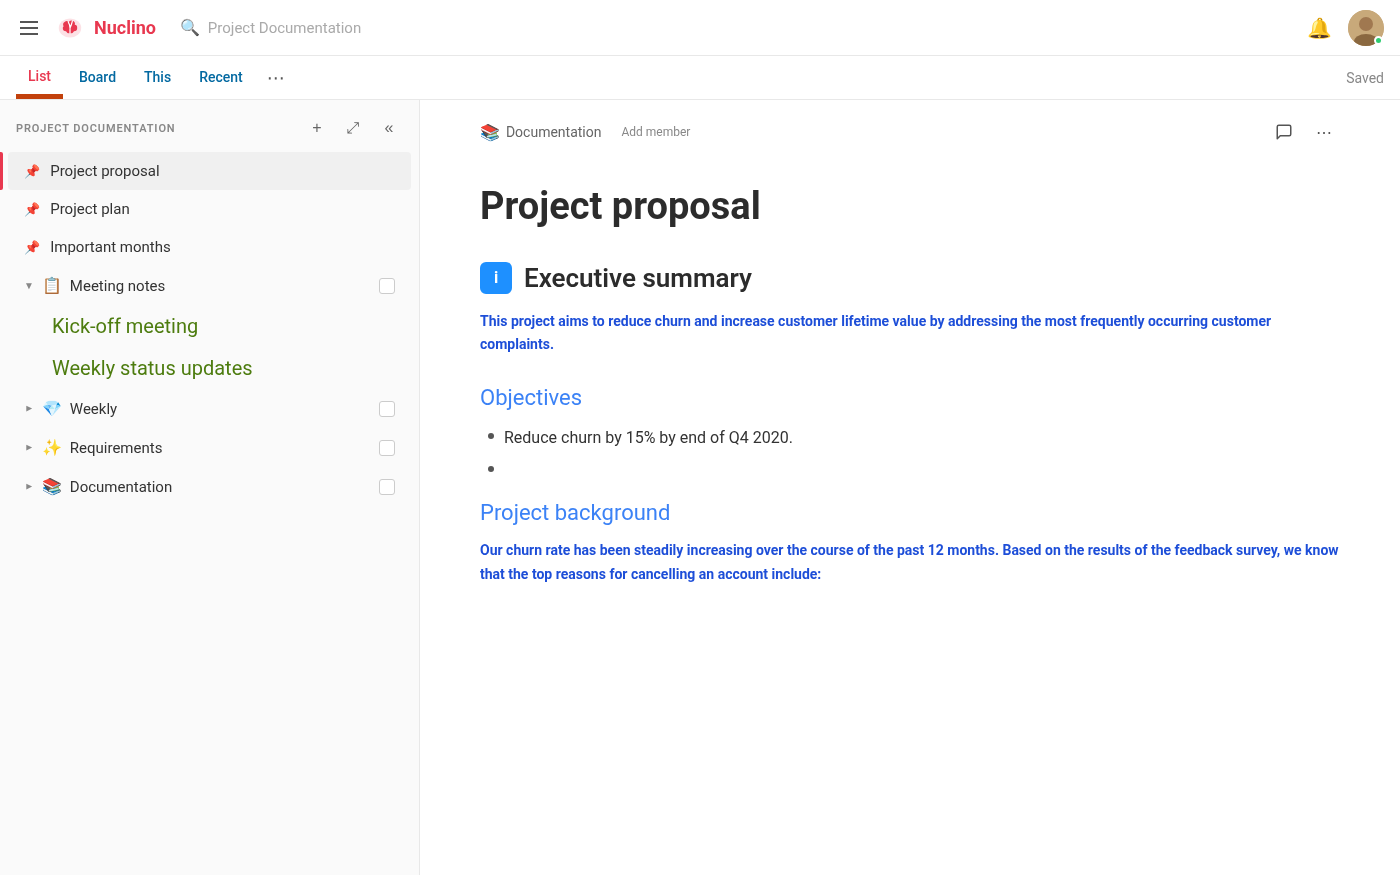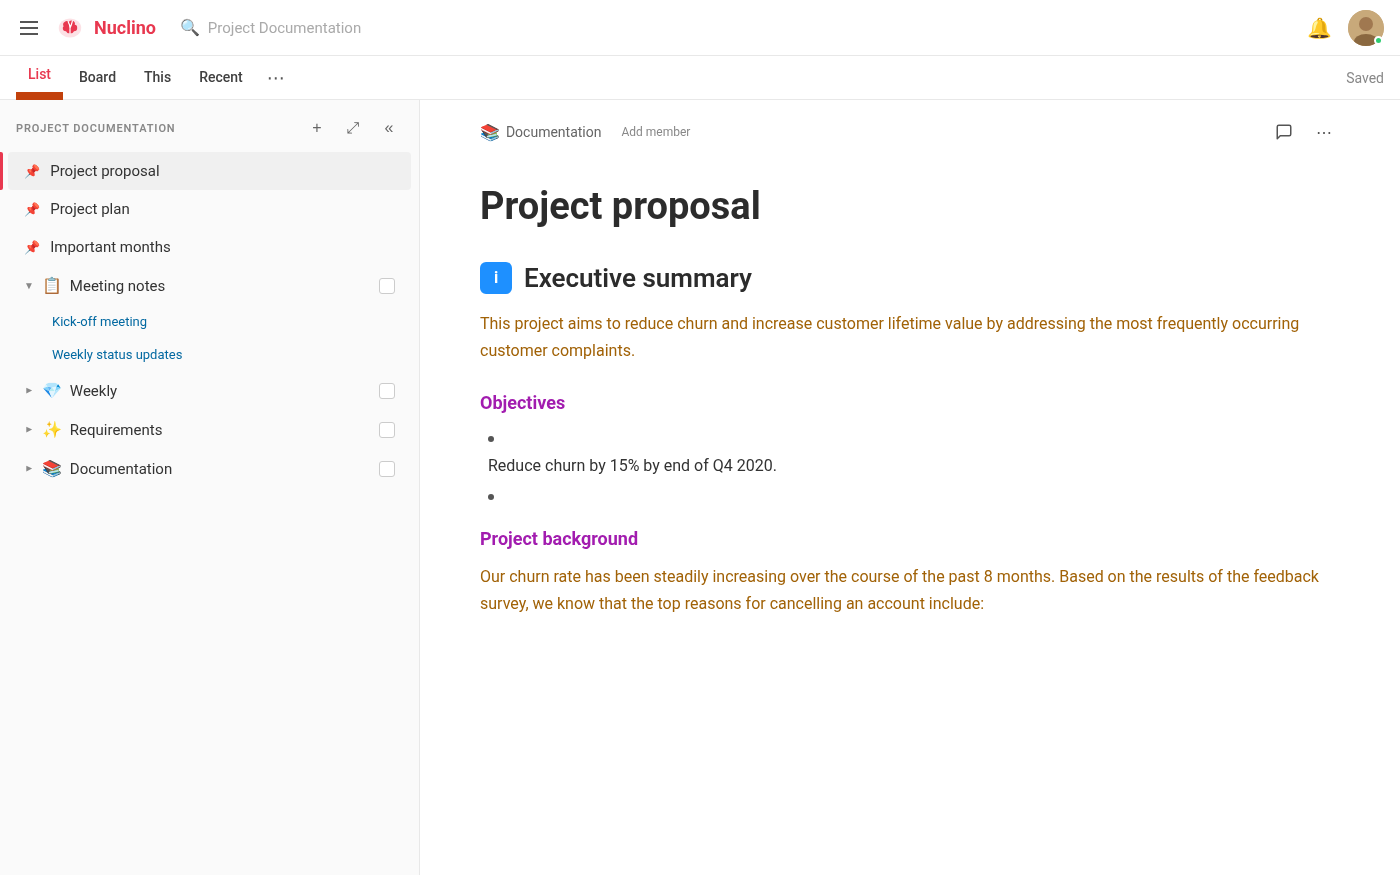--- a/index.html
+++ b/index.html
@@ -53,26 +53,26 @@
 
     
     .tab-bar {
       display: flex; align-items: center;
       padding: 0 16px;
       height: 44px;
       border-bottom: 1px solid #e8e8e8;
       gap: 4px;
     }
     .tab {
-      padding: 10px 12px; font-size: 14px; font-weight: 500; color: #404040;
+      padding: 10px 12px; font-size: 14px; font-weight: 500; color: #0369a1;
       cursor: pointer; border-bottom: 2px solid transparent; margin-bottom: -1px;
       white-space: nowrap;
     }
     .tab.active {
-      color: #e8384f; border-bottom: 8px solid #c2410c;
+      color: #e8384f; border-bottom: 5px solid #c2410c;
     }
     .tab-more {
       padding: 8px 8px; font-size: 18px; color: #555; cursor: pointer; line-height: 1;
     }
     .tab-saved {
       margin-left: auto; font-size: 14px; color: #888;
     }
 
     
     .main-layout {
@@ -126,21 +126,21 @@
     .group-checkbox {
       margin-left: auto; width: 16px; height: 16px; border: 1.5px solid #ccc;
       border-radius: 3px; background: #fff; flex-shrink: 0;
     }
     .chevron { font-size: 10px; color: #888; }
     .group-emoji { font-size: 16px; }
 
     .sidebar-child {
       display: flex; align-items: center; gap: 10px;
       padding: 9px 16px 9px 44px;
-      cursor: pointer; font-size: 13px; color: #0369a1;
+      cursor: pointer; font-size: 20px; color: #4d7c0f;
       border-radius: 4px; margin: 0 8px; text-align: center;
     }
 
     
     .content-area {
       flex: 1;
       overflow-y: auto;
       padding: 0 60px 60px 60px;
     }
     .content-toolbar {
@@ -175,32 +175,31 @@
       font-size: 26px; font-weight: 600; color: #2c2c2c;
       margin: 32px 0 16px 0; display: flex; align-items: center; gap: 12px;
     }
     .doc-h2-icon {
       width: 32px; height: 32px; border-radius: 6px;
       background: #1e90ff; color: #fff;
       display: flex; align-items: center; justify-content: center;
       font-size: 16px; font-weight: 700; flex-shrink: 0;
     }
     .doc-h3 {
-      font-size: 18px; font-weight: 700; color: #a21caf;
+      font-size: 22px; font-weight: 400; color: #3b82f6;
       margin: 28px 0 14px 0;
     }
     .doc-p {
-      font-size: 16px; line-height: 1.7; color: #a16207; margin-bottom: 12px;
+      font-size: 14px; line-height: 1.7; color: #1d4ed8; margin-bottom: 12px; font-weight: bold;
     }
     .doc-ul { margin: 8px 0 16px 0; padding-left: 8px; }
     .doc-ul li {
       font-size: 16px; line-height: 1.7; color: #333;
       list-style: none; display: flex; align-items: flex-start; gap: 10px;
       margin-bottom: 6px;
-      flex-direction: column;
     }
     .bullet-dot {
       width: 6px; height: 6px; border-radius: 50%; background: #555;
       flex-shrink: 0; margin-top: 9px;
     }
   </style>
 </head>
 <body>
 
 <nav class="top-nav">
@@ -336,17 +335,17 @@
       <li>
         <span class="bullet-dot"></span>
         <span>Reduce churn by 15% by end of Q4 2020.</span>
       </li>
       <li>
         <span class="bullet-dot"></span>
       </li>
     </ul>
 
     <h3 class="doc-h3">Project background</h3>
-    <p class="doc-p">Our churn rate has been steadily increasing over the course of the past 8 months. Based on the results of the feedback survey, we know that the top reasons for cancelling an account include:</p>
+    <p class="doc-p">Our churn rate has been steadily increasing over the course of the past 12 months. Based on the results of the feedback survey, we know that the top reasons for cancelling an account include:</p>
 
   </main>
 
 </div>
 
 </body></html>

